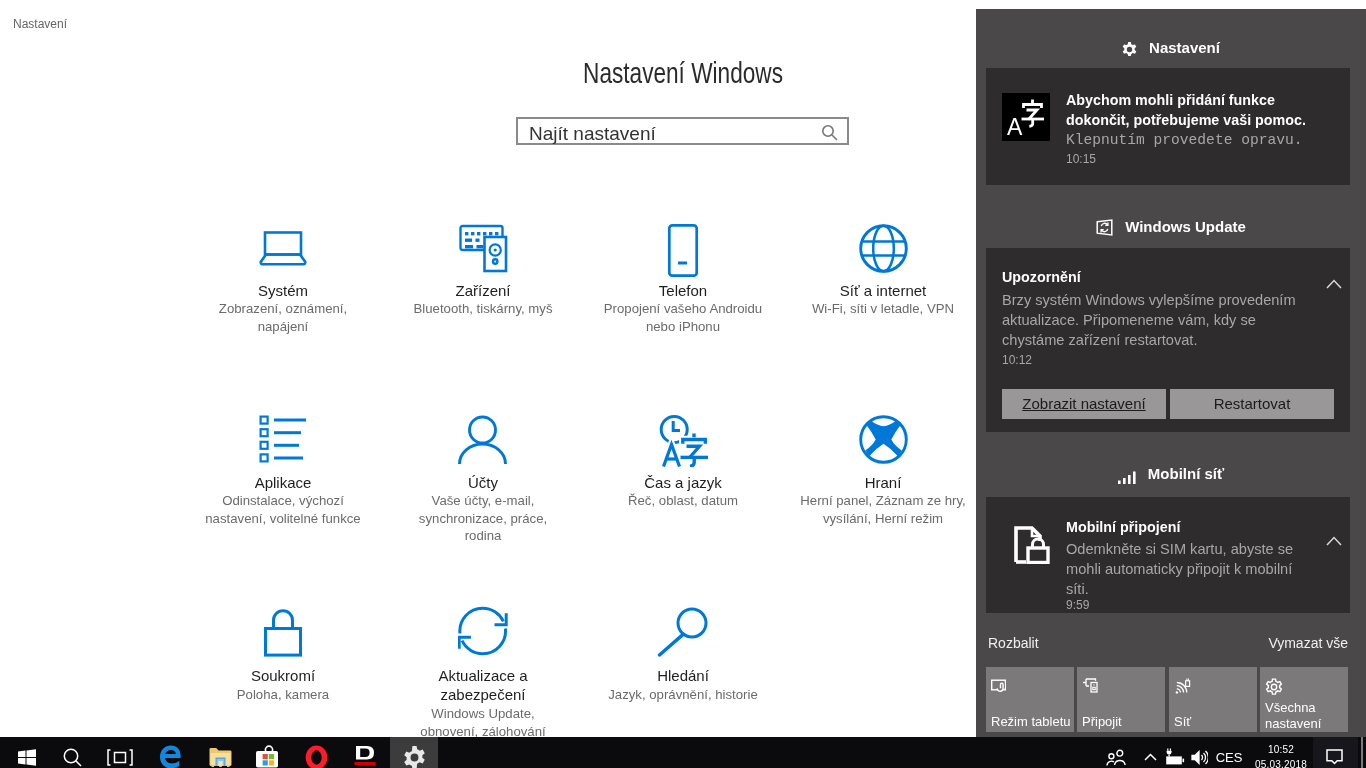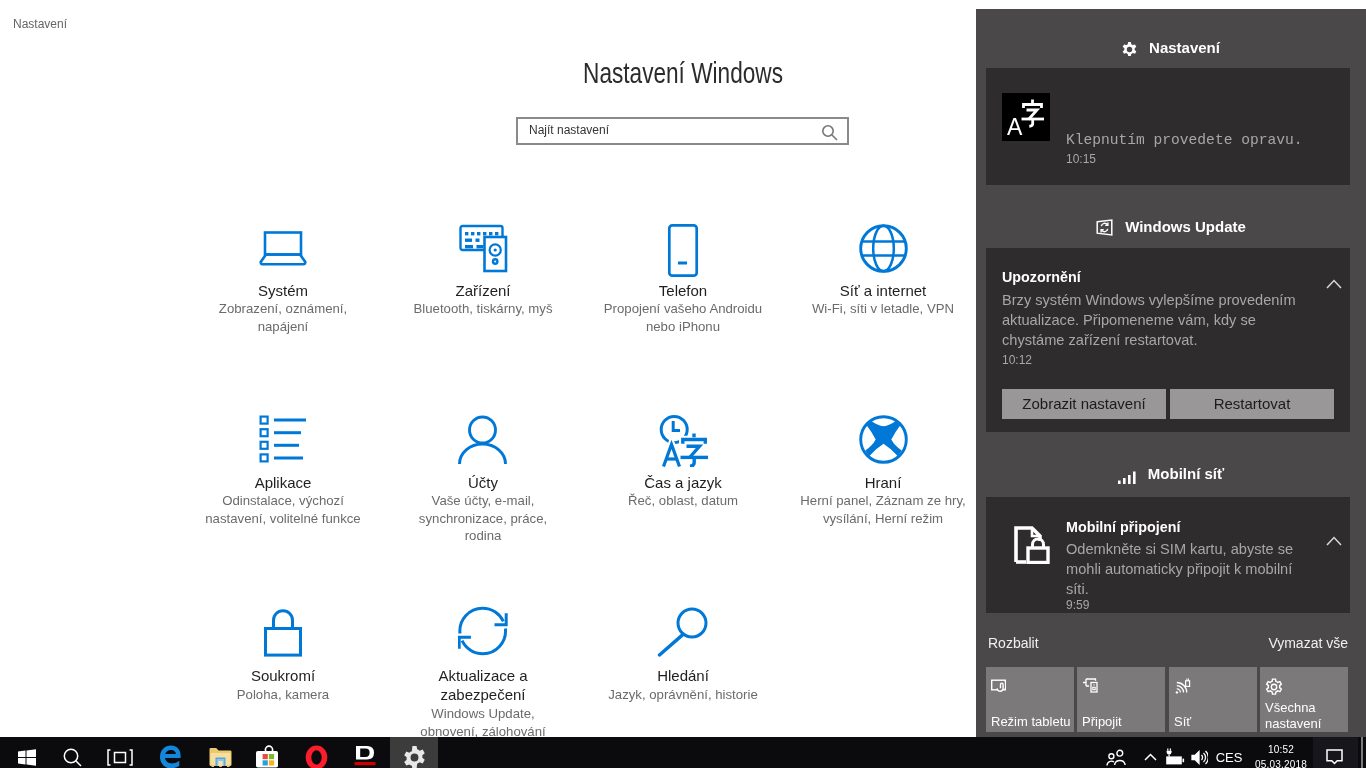--- a/index.html
+++ b/index.html
@@ -7,21 +7,21 @@
   font-family:"Liberation Sans", sans-serif; }
 #stage { position:absolute; left:0; top:9px; width:1366px; height:768px; }
 .abs { position:absolute; }
 
 
 #titletext { left:13px; top:8px; font-size:12px; color:#656565; }
 #heading { left:0; top:48px; width:1366px; text-align:center; font-size:29px;
   font-weight:400; color:#2b2b2b; transform:scaleX(0.78); }
 #searchbox { left:516px; top:108px; width:333px; height:28px; border:2px solid #8a8a8a;
   background:#fff; }
-#searchbox .ph { position:absolute; left:11px; top:4px; font-size:12px; color:#333; }
+#searchbox .ph { position:absolute; left:11px; top:4px; font-size:19px; color:#333; }
 #searchbox svg { position:absolute; right:9px; top:5px; }
 
 .tile { position:absolute; width:200px; text-align:center; }
 .tile .ic { position:absolute; left:0; right:0; display:flex; justify-content:center; }
 .tile .t { position:absolute; left:-20px; right:-20px; font-size:15px; color:#1f1f1f; line-height:19px; }
 .tile .s { position:absolute; left:-30px; right:-30px; font-size:13.2px; color:#6b6b6b; line-height:17.5px; }
 
 
 #ac { left:976px; top:0; width:390px; height:728px; background:#4a4848; }
 .achead { position:absolute; width:390px; text-align:center; color:#fff;
@@ -242,20 +242,21 @@
             <text x="5" y="42" font-size="23" fill="#fff" font-family="Liberation Sans">A</text>
             <g stroke="#fff" fill="none" stroke-width="2.8">
               <path d="M30.5,6.5 v3.5"></path>
               <path d="M21.5,15 v-3.5 h18 v3.5"></path>
               <path d="M24.5,17 H35 L26.5,26.5"></path>
               <path d="M19.5,26 H42"></path>
               <path d="M30.7,26 v4.5 q0,2.6 -3.4,2.9"></path>
             </g>
           </svg>
       </div>
+      <div class="bt abs" style="left:80px; top:22px; line-height:20px;">Abychom mohli přidání funkce<br>dokončit, potřebujeme vaši pomoc.</div>
       <div class="gy abs" style="left:80px; top:62px;font-family:Liberation Mono, monospace;">Klepnutím provedete opravu.</div>
       <div class="tm abs" style="left:80px; top:84px;">10:15</div>
     </div>
 
     <div class="achead" style="left:976px; top:210px;">
       <svg width="17" height="17" viewBox="0 0 17 17" fill="none" stroke="#fff">
           <path d="M1.2,2.8 L15.8,1 V16 L1.2,14.2 Z" stroke-width="1.5"></path>
           <path d="M5.3,7.2 a3.4,3.4 0 0 1 6.3,-1.2" stroke-width="1.4"></path>
           <path d="M11.7,9.8 a3.4,3.4 0 0 1 -6.3,1.2" stroke-width="1.4"></path>
           <path d="M11.9,3.6 v2.6 h-2.6" stroke-width="1.4" fill="none"></path>
@@ -263,21 +264,21 @@
         </svg><span style="position:relative; top:-1px;">Windows Update</span>
     </div>
 
     <div class="accard" style="top:239px; height:184px;">
       <div class="bt abs" style="left:16px; top:21px;">Upozornění</div>
       <div class="gy abs" style="left:16px; top:42px;">Brzy systém Windows vylepšíme provedením<br>aktualizace. Připomeneme vám, kdy se<br>chystáme zařízení restartovat.</div>
       <div class="tm abs" style="left:16px; top:105px;">10:12</div>
       <svg class="chev" style="left:340px; top:31px;" width="16" height="10" viewBox="0 0 16 10" fill="none" stroke="#d8d8d8">
           <path d="M1,9 L8,1.5 L15,9" stroke-width="1.5"></path>
         </svg>
-      <div class="acbtn" style="left:16px; top:141px; width:164px;">Zobrazit nastavení</div>
+      <div class="acbtn" style="left:16px; top:141px; width:164px;text-decoration:underline;">Zobrazit nastavení</div>
       <div class="acbtn" style="left:184px; top:141px; width:164px;">Restartovat</div>
     </div>
 
     <div class="achead" style="left:976px; top:458px;">
       <svg width="18" height="13" viewBox="0 0 18 13" fill="#fff">
           <rect x="0" y="9.5" width="2.6" height="3.5"></rect>
           <rect x="5" y="7" width="2.6" height="6"></rect>
           <rect x="10" y="4" width="2.6" height="9"></rect>
           <rect x="15" y="0.5" width="2.6" height="12.5"></rect>
         </svg><span style="position:relative; top:-2px;">Mobilní síť</span>

